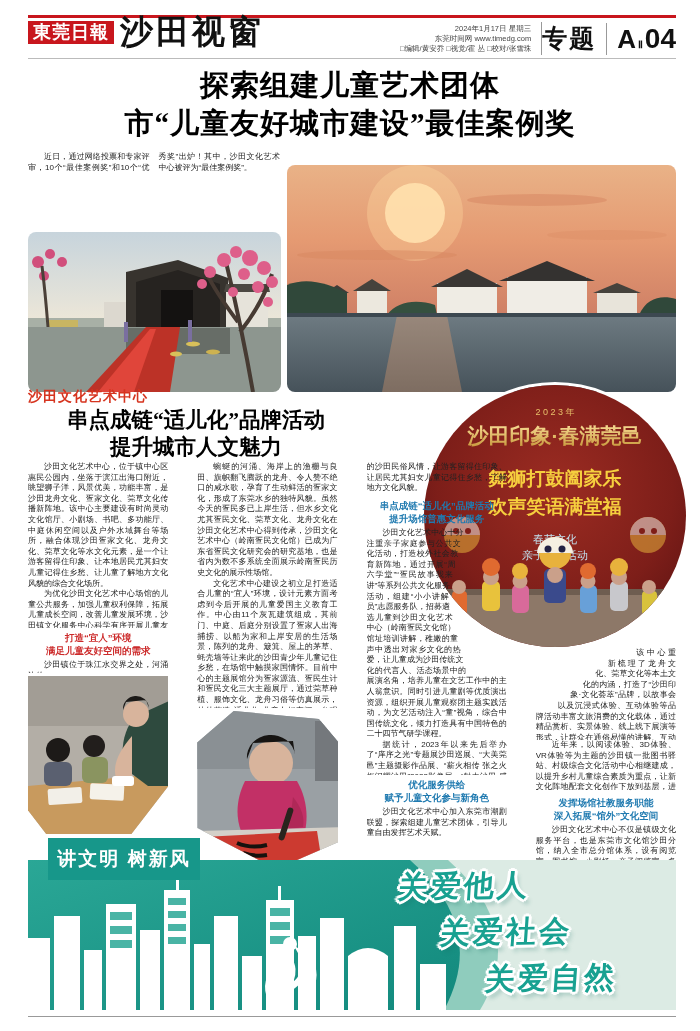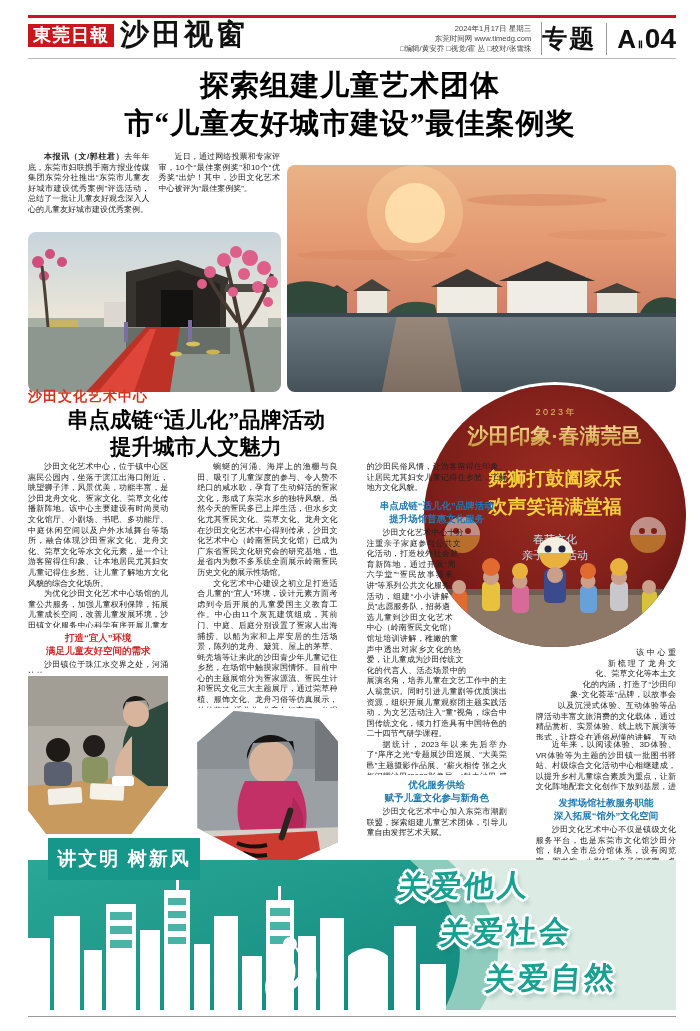--- a/index.html
+++ b/index.html
@@ -3,21 +3,21 @@
 <meta charset="utf-8">
 <style>
   html,body{margin:0;padding:0;background:#e9e9e9;}
   .page{position:relative;width:700px;height:1031px;background:#ffffff;overflow:hidden;
         font-family:"Liberation Sans",sans-serif;color:#222;}
   
   .redline{position:absolute;left:28px;top:15px;width:648px;height:3px;background:#c8161d;}
   .masthead{position:absolute;left:28px;top:23px;width:648px;height:32px;display:flex;align-items:flex-end;justify-content:space-between;}
   .mh-left{display:flex;align-items:center;gap:6px;}
   .brand-box{background:#c8161d;color:#fff;font-weight:bold;font-size:18px;line-height:13px;padding:5px 5px;letter-spacing:1px;font-family:"Liberation Serif",serif;}
-  .mh-title{font-size:29px;font-weight:900;letter-spacing:3px;color:#111;}
+  .mh-title{font-size:33px;font-weight:900;letter-spacing:3px;color:#111;}
   .mh-right{display:flex;align-items:center;gap:10px;}
   .pub-info{text-align:right;font-size:7.5px;line-height:10px;color:#444;}
   .topic{font-size:25px;font-weight:900;color:#111;border-left:1px solid #999;letter-spacing:2px;}
   .pagecode{border-left:1px solid #999;padding-left:10px;display:flex;align-items:baseline;color:#111;}
   .pagecode .pl{font-size:26px;font-weight:900;}
   .pagecode .pr{font-size:10px;font-weight:bold;margin:0 2px;}
   .pagecode .pn{font-size:28px;font-weight:900;}
   .grayline{position:absolute;left:28px;top:58px;width:648px;height:1px;background:#bbb;}
   
   .headline{position:absolute;left:40px;top:66px;width:620px;text-align:center;
@@ -92,21 +92,20 @@
     </div>
   </div>
   <div class="grayline"></div>
 
   <div class="headline">
     <div>探索组建儿童艺术团体</div>
     <div>市“儿童友好城市建设”最佳案例奖</div>
   </div>
 
   <div class="intro">
-    <p><span class="byline">本报讯（文/郭柱君）</span><span>去年年底，东莞市妇联携手南方报业传媒集团东莞分社推出“东莞市儿童友好城市建设优秀案例”评选活动，总结了一批让儿童友好观念深入人心的儿童友好城市建设优秀案例。</span></p>
     <p>近日，通过网络投票和专家评审，10个“最佳案例奖”和10个“优秀奖”出炉！其中，沙田文化艺术中心被评为“最佳案例奖”。</p>
   </div>
 
   <div class="photo-left">
     <svg viewBox="0 0 253 160">
       <defs>
         <linearGradient id="sky1" x1="0" y1="0" x2="0" y2="1">
           <stop offset="0" stop-color="#c7d4dc"></stop>
             <stop offset="1" stop-color="#efe8d8"></stop>
         </linearGradient>
@@ -287,21 +286,21 @@
           <circle cx="108" cy="38" r="13" fill="#d8b49c"></circle>
             <path d="M95,34 a13,13 0 0,1 26,-2 L118,24 L98,26 Z" fill="#1c1a18"></path>
           <path d="M104,60 C92,74 84,88 88,102 L104,108 Z" fill="#d8b49c"></path>
           <rect x="84" y="100" width="22" height="10" rx="3" fill="#fff"></rect>
         </svg>
       </div>
     </div>
 
     <div class="col">
       <div class="clip" style="height:246px">
-        <p>蜿蜒的河涌、海岸上的渔栅与良田、吸引了儿童深度的参与、令人赞不绝口的咸水歌，孕育了生动鲜活的疍家文化，形成了东莞水乡的独特风貌。虽然今天的疍民多已上岸生活，但水乡文化尤其疍民文化、莞草文化、龙舟文化在沙田文化艺术中心得到传承，沙田文化艺术中心（岭南疍民文化馆）已成为广东省疍民文化研究会的研究基地，也是省内为数不多系统全面展示岭南疍民历史文化的展示性场馆。</p>
+        <p>蜿蜒的河涌、海岸上的渔栅与良田、旗帜翻飞腾跃的龙舟、令人赞不绝口的咸水歌，孕育了生动鲜活的疍家文化，形成了东莞水乡的独特风貌。虽然今天的疍民多已上岸生活，但水乡文化尤其疍民文化、莞草文化、龙舟文化在沙田文化艺术中心得到传承，沙田文化艺术中心（岭南疍民文化馆）已成为广东省疍民文化研究会的研究基地，也是省内为数不多系统全面展示岭南疍民历史文化的展示性场馆。</p>
         <p>文化艺术中心建设之初立足打造适合儿童的“宜人”环境，设计元素方面考虑到今后开展的儿童爱国主义教育工作。中心由11个灰瓦建筑组成，其前门、中庭、后庭分别设置了疍家人出海捕捞、以船为家和上岸安居的生活场景，陈列的龙舟、簸箕、屋上的茅草、蚝壳墙等让来此的沙田青少年儿童记住乡愁，在场馆中触摸家国情怀。目前中心的主题展馆分为疍家源流、疍民生计和疍民文化三大主题展厅，通过莞草种植、服饰文化、龙舟习俗等仿真展示，处处营造“适儿化”儿童友好空间，参观导览老少皆宜，尤其是场馆设置了亲子活动专有设施，增设儿童绘本区，开展莞草编织、儿童剪纸等活动，大大拓展了适合开展儿童活动的多元活动空间，全面展示了别具特色</p>
       </div>
       <div class="hexphoto hexB">
         <svg viewBox="0 0 152 158">
           <rect width="152" height="158" fill="#9aa0a4"></rect>
           <rect width="152" height="58" fill="#8a9094"></rect>
           <rect x="118" y="10" width="34" height="60" fill="#74787c"></rect>
           <circle cx="74" cy="52" r="22" fill="#d8b49c"></circle>
           <path d="M50,48 a24,22 0 0,1 48,-4 L96,30 L56,32 Z" fill="#161412"></path>
           <path d="M48,70 C40,86 38,104 44,120 L108,120 C112,102 108,84 100,70 Z" fill="#c23066"></path>

